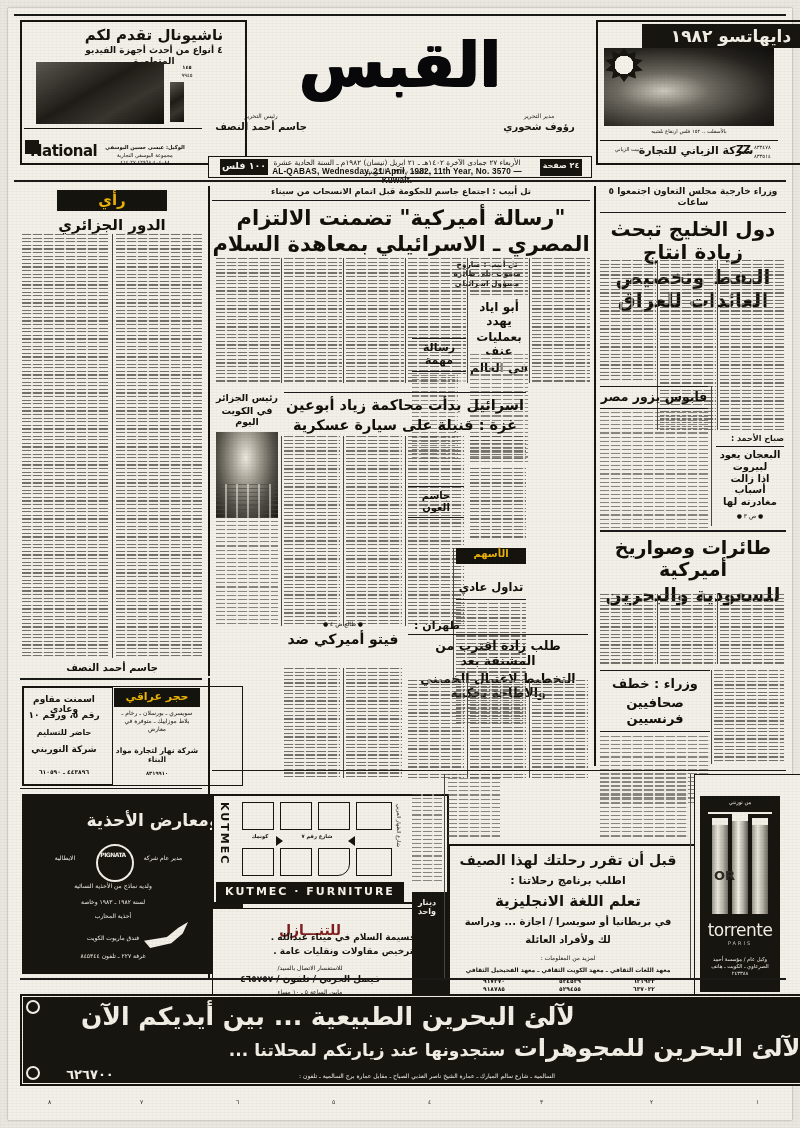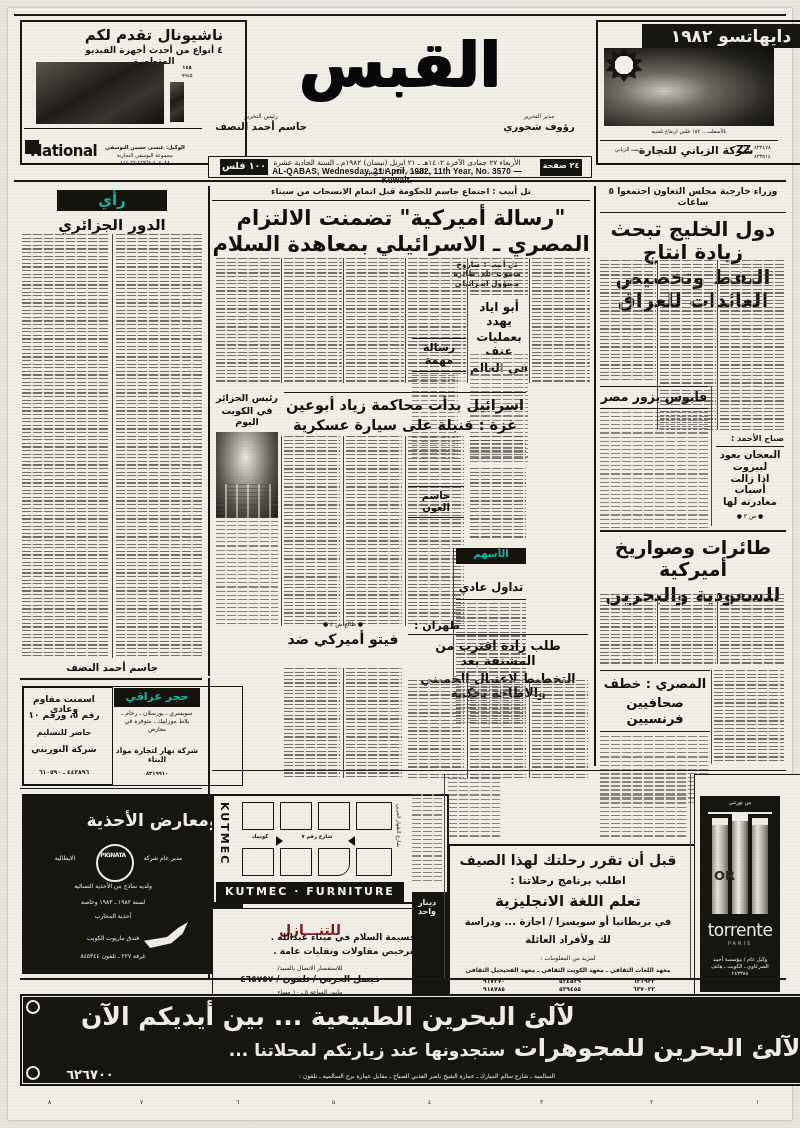--- a/index.html
+++ b/index.html
@@ -68,21 +68,21 @@
   .hl{
     font-family:"DejaVu Sans","Liberation Sans",sans-serif;
     color:#111009;font-weight:bold;line-height:1.18;text-align:center;
     letter-spacing:-.3px;
   }
   .kicker{
     font-size:9px;font-weight:bold;color:#181710;text-align:center;
     line-height:1.25;
   }
   .blk-banner{
-    background:#14130d;color:#14b8a6;font-weight:bold;text-align:center;
+    background:#14130d;color:#eab308;font-weight:bold;text-align:center;
     letter-spacing:1px;
   }
 
   
   .masthead-title{
     font-size:62px;font-weight:bold;color:#08070a;line-height:1;
     text-align:center;letter-spacing:-4px;
     text-shadow:1px 0 0 #08070a,-1px 0 0 #08070a,0 1px 0 #08070a;
     font-family:"DejaVu Sans",sans-serif;
   }
@@ -216,21 +216,21 @@
     <div class="hl ar" style="font-size:19px;margin-top:2px;">للسعودية والبحرين</div>
   </div>
   <div class="body-col dense" style="position:absolute;left:712px;top:586px;width:64px;height:70px;"></div>
   <div class="body-col dense" style="position:absolute;left:652px;top:586px;width:56px;height:70px;"></div>
   <div class="body-col dense" style="position:absolute;left:592px;top:586px;width:56px;height:70px;"></div>
   <div class="vr" style="position:absolute;left:709px;top:586px;height:70px;"></div>
   <div class="vr" style="position:absolute;left:649px;top:586px;height:70px;"></div>
 
   <div style="position:absolute;left:592px;top:662px;width:110px;">
     <div class="rule hr1" style="width:110px;"></div>
-    <div class="hl ar" style="font-size:13px;margin-top:5px;">المصري : خطف</div>
+    <div class="hl ar" style="font-size:13px;margin-top:5px;">وزراء : خطف</div>
     <div class="hl ar" style="font-size:13px;margin-top:4px;">صحافيين فرنسيين</div>
     <div class="rule hr1" style="width:110px;margin-top:5px;"></div>
     <div class="body-col" style="width:110px;height:68px;margin-top:4px;"></div>
   </div>
   <div class="body-col dense" style="position:absolute;left:706px;top:662px;width:70px;height:94px;"></div>
   <div class="vr" style="position:absolute;left:703px;top:662px;height:94px;"></div>
 
   <div class="vr" style="position:absolute;left:586px;top:178px;height:580px;background:#16150f;width:2px;"></div>
 
   <div style="position:absolute;left:204px;top:178px;width:378px;">

